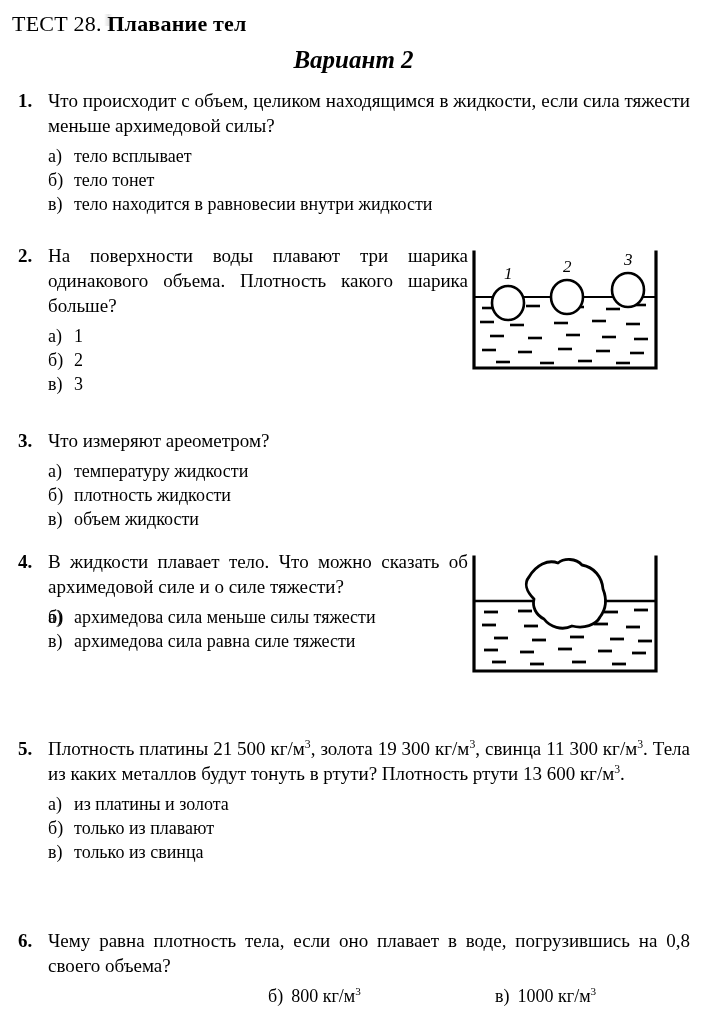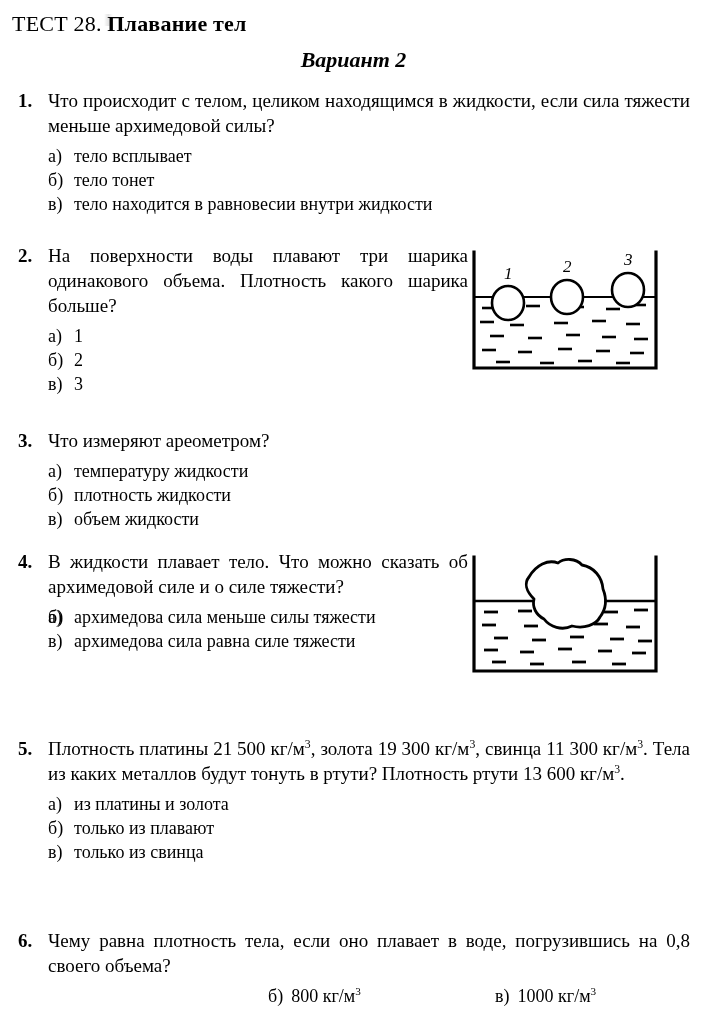--- a/index.html
+++ b/index.html
@@ -38,21 +38,21 @@
   }
   .title .test-name {
     font-weight: bold;
   }
   .variant {
     position: absolute;
     top: 48px;
     left: 0;
     width: 707px;
     text-align: center;
-    font-size: 22px;
+    font-size: 25px;
     font-style: italic;
     font-weight: bold;
     line-height: 24px;
   }
 
   
   .q {
     position: absolute;
     left: 18px;
     width: 672px;
@@ -152,21 +152,21 @@
   <div class="scan-artifact"></div>
 
   <div class="title">
     <span class="test-label">ТЕСТ 28.</span>
     <span class="test-name">Плавание тел</span>
   </div>
   <div class="variant">Вариант 2</div>
 
   <div class="q" style="top:88px;">
     <div class="q-num">1.</div>
-    <div class="q-text full">Что происходит с телом, целиком находящимся в жидкости, если сила тяжести меньше архимедовой силы?</div>
+    <div class="q-text full">Что происходит с объем, целиком находящимся в жидкости, если сила тяжести меньше архимедовой силы?</div>
     <div class="opts">
       <div class="opt">
         <span class="opt-letter">а)</span>
         <span>тело всплывает</span>
       </div>
       <div class="opt">
         <span class="opt-letter">б)</span>
         <span>тело тонет</span>
       </div>
       <div class="opt">

